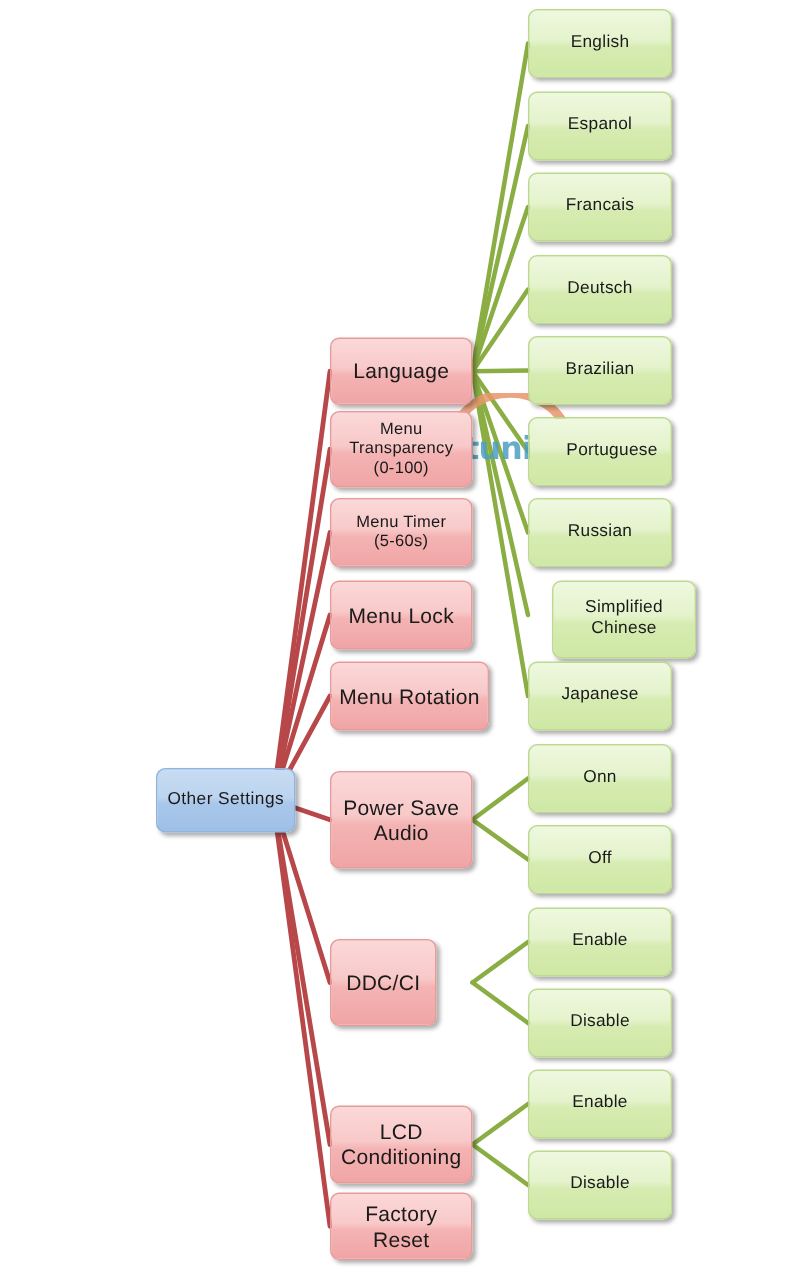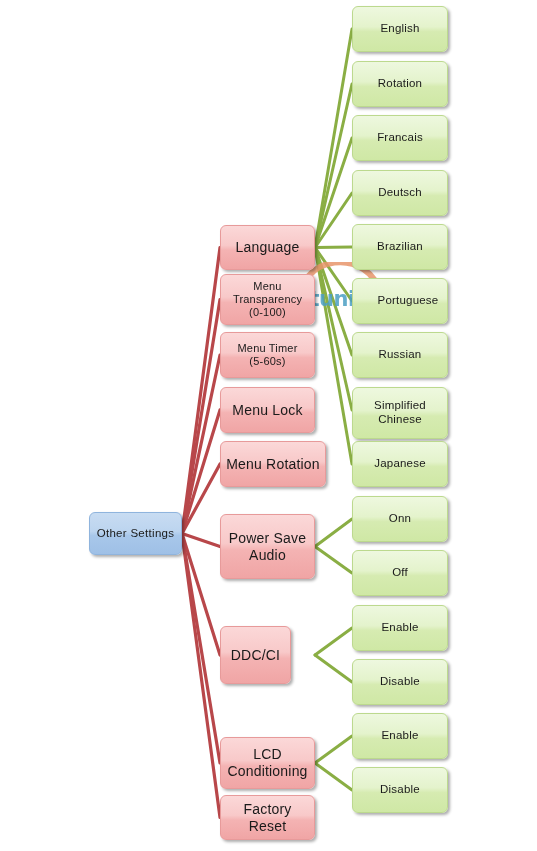--- a/index.html
+++ b/index.html
@@ -108,48 +108,48 @@
   <div id="watermark">
     <svg width="118" height="52" viewBox="0 0 118 52">
       <path d="M18 40 A34 30 0 0 1 96 30" fill="none" stroke="#e8956b" stroke-width="6" stroke-linecap="round" opacity="0.85"></path>
       <path d="M96 30 l-9 -7 l3 13 z" fill="#e8956b" opacity="0.9"></path>
       <circle cx="89" cy="24" r="2.6" fill="#3f86c9" opacity="0.9"></circle>
       <text x="0" y="44" font-family="DejaVu Sans, sans-serif" font-size="21" font-weight="bold" fill="#4c9fc4" opacity="0.85" letter-spacing="-0.5">pctuning</text>
     </svg>
   </div>
 
   <div id="nodes">
-      <div class="node node-root" style="left: 89px; top: 512px; width: 93px; height: 43px;">
+      <div class="node node-root" style="left: 104px; top: 512px; width: 93px; height: 43px;">
         <span class="lbl">Other Settings</span>
       </div>
       <div class="node node-branch" style="left: 220px; top: 225px; width: 95px; height: 45px;">
         <span class="lbl">Language</span>
       </div>
       <div class="node node-leaf" style="left: 352px; top: 6px; width: 96px; height: 46px;">
         <span class="lbl">English</span>
       </div>
       <div class="node node-leaf" style="left: 352px; top: 61px; width: 96px; height: 46px;">
-        <span class="lbl">Rotation</span>
+        <span class="lbl">Espanol</span>
       </div>
       <div class="node node-leaf" style="left: 352px; top: 115px; width: 96px; height: 46px; align-items: center;">
         <span class="lbl">Francais</span>
       </div>
       <div class="node node-leaf" style="left: 352px; top: 170px; width: 96px; height: 46px;">
         <span class="lbl">Deutsch</span>
       </div>
       <div class="node node-leaf" style="left: 352px; top: 224px; width: 96px; height: 46px;">
         <span class="lbl">Brazilian</span>
       </div>
       <div class="node node-leaf" style="left: 352px; top: 278px; width: 96px; height: 46px; padding-left: 16px;">
         <span class="lbl">Portuguese</span>
       </div>
       <div class="node node-leaf" style="left: 352px; top: 332px; width: 96px; height: 46px;">
         <span class="lbl">Russian</span>
       </div>
-      <div class="node node-leaf" style="left: 352px; top: 387px; width: 96px; height: 52px; justify-content: flex-end;">
+      <div class="node node-leaf" style="left: 368px; top: 387px; width: 96px; height: 52px; justify-content: flex-end;">
         <span class="lbl">Simplified Chinese</span>
       </div>
       <div class="node node-leaf" style="left: 352px; top: 441px; width: 96px; height: 46px;">
         <span class="lbl">Japanese</span>
       </div>
       <div class="node node-branch multiline" style="left: 220px; top: 274px; width: 95px; height: 51px;">
         <span class="lbl">Menu
 Transparency
 (0-100)</span>
       </div>

